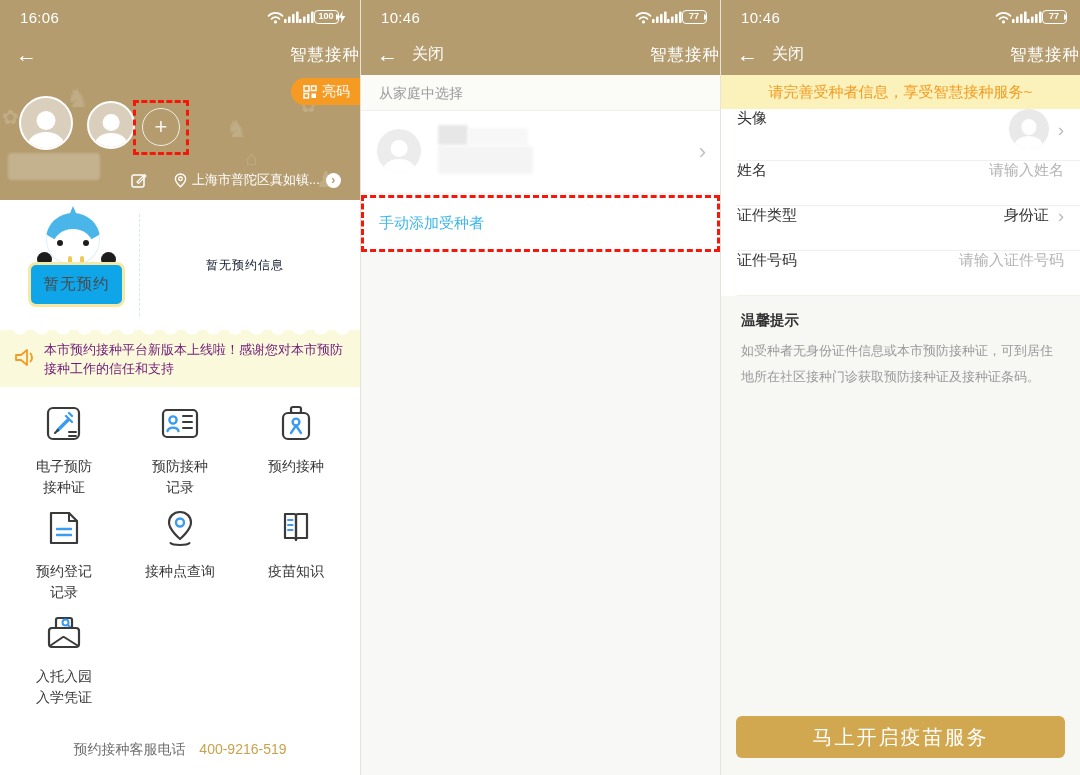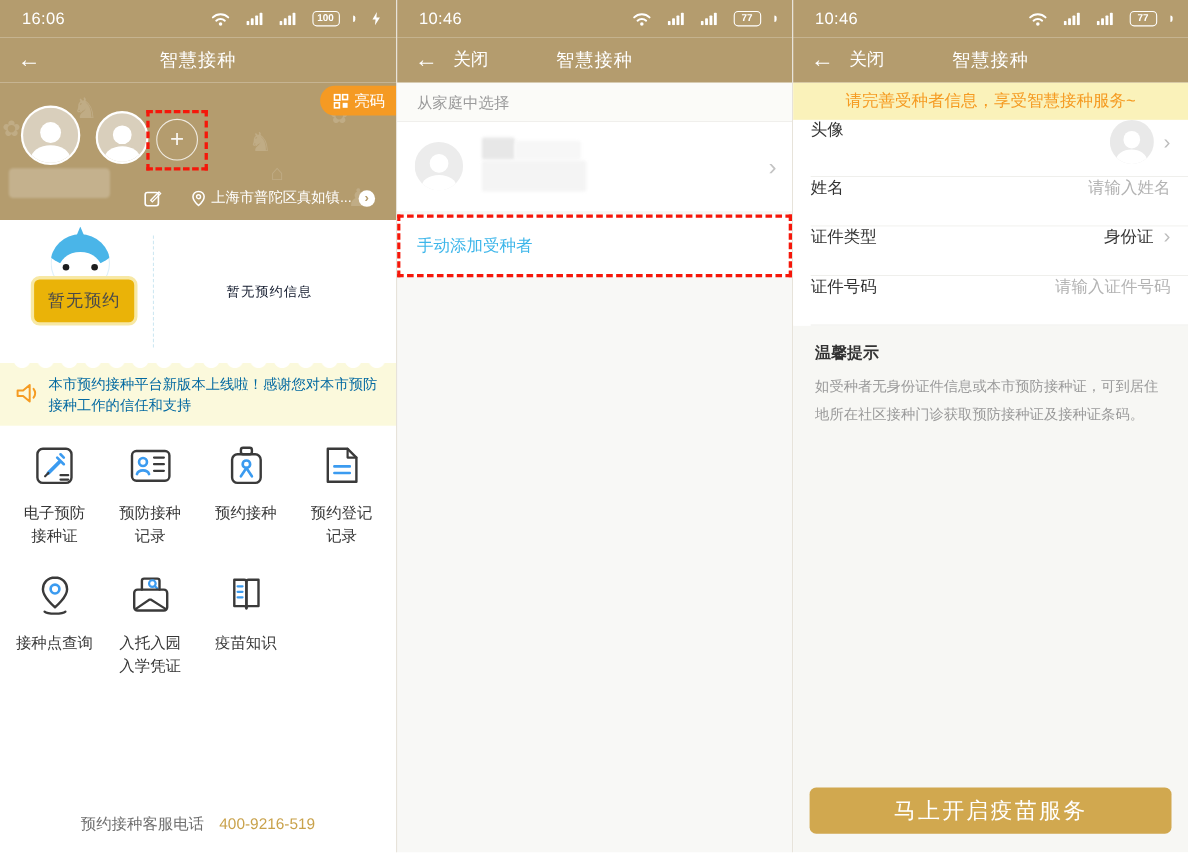--- a/index.html
+++ b/index.html
@@ -4,30 +4,30 @@
 <style>
   * { margin:0; padding:0; box-sizing:border-box; }
   html,body { font-family:"Liberation Sans","DejaVu Sans",sans-serif; background:#fff; }
   .stage { position:relative; width:1080px; height:775px; overflow:hidden; display:flex; }
   .panel { position:relative; width:360px; height:775px; background:#fff; overflow:hidden; flex:0 0 360px; }
   .panel + .panel { border-left:1px solid #e7e3da; }
 
   
   .statusbar { height:34px; background:#b49c6e; display:flex; align-items:center; padding:0 14px 0 20px; }
   .time { color:#fff; font-size:15px; font-weight:500; letter-spacing:.3px; }
-  .sicons { margin-left:auto; display:flex; align-items:center; gap:15px; }
+  .sicons { margin-left:auto; display:flex; align-items:center; gap:0; }
   .batt { min-width:25px; height:14px; border:1.5px solid #fff; border-radius:4px; color:#fff;
           font-size:9px; line-height:11px; text-align:center; padding:0 2px; font-weight:600; }
   .bnub { width:2.5px; height:6px; background:#fff; border-radius:0 2px 2px 0; margin-left:-3px; }
 
   
   .navbar { position:relative; height:41px; background:#b49c6e; display:flex; align-items:center; padding:0 16px; }
   .back { color:#fff; font-size:21px; line-height:1; cursor:default; }
   .close { color:#fff; font-size:16px; margin-left:14px; }
-  .ntitle { position:absolute; left:0; right:0; text-align:center; color:#fff; font-size:16.5px; font-weight:500; letter-spacing:1px; }
+  .ntitle { position:absolute; left:0; right:0; text-align:right; color:#fff; font-size:16.5px; font-weight:500; letter-spacing:1px; }
 
   
   .hero { position:relative; height:125px; background:#b49c6e; }
   .wm { position:absolute; color:rgba(255,255,255,.16); pointer-events:none; }
   .brighten { position:absolute; top:3px; right:0; height:27px; background:#f59a23; border-radius:14px 0 0 14px;
               color:#fff; font-size:14px; display:flex; align-items:center; gap:5px; padding:0 10px 0 12px; }
   .avatar-c { position:absolute; border-radius:50%; background:#f3f1ec; border:2px solid #fff; overflow:hidden; }
   .sil { position:relative; width:100%; height:100%; background:#e3e3e3; }
   .sil::before { content:""; position:absolute; left:50%; top:26%; width:38%; height:38%; transform:translateX(-50%);
                  background:#fff; border-radius:50%; }
@@ -49,37 +49,37 @@
   .pcard { position:relative; margin:0 10px; height:130px; background:#fff; border-radius:13px 13px 0 0; }
   .phead { position:absolute; left:36px; top:13px; width:54px; height:52px; background:#fff;
            border-radius:50% 50% 48% 48%; overflow:hidden; box-shadow:0 0 0 1px rgba(120,190,230,.25) inset; }
   .pcap { position:absolute; left:-6px; top:-14px; width:66px; height:44px; background:#4ab5e8; border-radius:50%; }
   .pface { position:absolute; left:7px; top:16px; width:40px; height:34px; background:#fff; border-radius:50% 50% 45% 45%; }
   .peye { position:absolute; top:27px; width:6px; height:6px; background:#1d1d1d; border-radius:50%; }
   .ptip { position:absolute; left:58px; top:6px; width:10px; height:12px; background:#4ab5e8;
           clip-path:polygon(50% 0,100% 100%,0 100%); }
   .flip { position:absolute; top:52px; width:15px; height:15px; background:#1d1d1d; border-radius:50%; }
   .beak { position:absolute; top:56px; width:4px; height:11px; background:#f0c75a; border-radius:2px; }
-  .psign { position:absolute; left:18px; top:51px; width:97px; height:45px; background:#eab308;
+  .psign { position:absolute; left:18px; top:62px; width:97px; height:45px; background:#0ea5e9;
            border:3px solid #f7e8a4; border-radius:8px; display:flex; align-items:center; justify-content:center;
            font-size:15.5px; color:#4a4a4a; letter-spacing:1px; }
   .cdivider { position:absolute; left:129px; top:14px; bottom:14px; border-left:1px dashed #cfe8f2; }
   .cempty { position:absolute; left:130px; right:0; top:0; bottom:0; display:flex; align-items:center;
             justify-content:center; color:#0f172a; font-size:12px; letter-spacing:1px; }
 
   
   .notice { position:relative; height:57px; background:#fbf9dc; padding:10px 8px 0 44px; }
   .notice::before { content:""; position:absolute; top:0; left:10px; right:10px; height:8px;
                     background-image:radial-gradient(circle 8px at 10px -3px, #fff 7.2px, transparent 8px);
                     background-size:21.5px 10px; background-repeat:repeat-x; }
-  .ntext { color:#0369a1; font-size:13px; line-height:19px; }
+  .ntext { color:#701a75; font-size:13px; line-height:19px; }
   .spk { position:absolute; left:14px; top:17px; }
 
   
-  .grid { margin-top:14px; padding:0 6px; display:grid; grid-template-columns:repeat(4,1fr); row-gap:21px;
+  .grid { margin-top:14px; padding:0 6px; display:grid; grid-template-columns:repeat(3,1fr); row-gap:8px;
           justify-items:center; }
   .gitem { text-align:center; width:82px; }
   .gitem svg { display:block; margin:0 auto; }
   .glabel { margin-top:11px; font-size:14px; color:#383838; line-height:21px; }
 
   .p1footer { position:absolute; bottom:16px; left:0; right:0; text-align:center; font-size:14px; color:#6e6e6e; }
   .p1footer .phone { color:#c9a24b; margin-left:10px; }
 
   
   .p2body { background:#f8f8f6; height:100%; }
@@ -275,40 +275,40 @@
             <circle class="icb" cx="22" cy="16.5" r="4"></circle>
             <path class="ic" style="stroke-width:2" d="M12.5 37 C15 39.5 29 39.5 31.5 37"></path>
           </svg>
         <div class="glabel">
             <div>接种点查询</div>
             <div></div>
           </div>
       </div>
       <div class="gitem">
         <svg width="46" height="44" viewBox="0 0 44 44">
+            <path class="ic" d="M11 8 H20 A2 2 0 0 1 22 10 V34 A2 2 0 0 0 20 32 H11 Z"></path>
+            <path class="ic" d="M33 8 H24 A2 2 0 0 0 22 10 V34 A2 2 0 0 1 24 32 H33 Z"></path>
+            <path class="icb" style="stroke-width:2" d="M14 14 h4.5 M14 19 h4.5 M14 24 h4.5"></path>
+          </svg>
+        <div class="glabel">
+            <div>疫苗知识</div>
+            <div></div>
+          </div>
+      </div>
+      <div class="gitem">
+        <svg width="46" height="44" viewBox="0 0 44 44">
             <path class="ic" d="M14 17 V9 A2 2 0 0 1 16 7 H28 A2 2 0 0 1 30 9 V17"></path>
             <circle class="icb" style="stroke-width:2" cx="23.5" cy="11.5" r="3"></circle>
             <path class="icb" style="stroke-width:2" d="M25.7 13.7 L28 16"></path>
             <rect class="ic" x="7" y="17" width="30" height="19" rx="3"></rect>
             <path class="ic" style="stroke-width:2" d="M8.5 34.5 L21 26 L22 26 L35.5 34.5"></path>
           </svg>
         <div class="glabel">
             <div>入托入园</div>
             <div>入学凭证</div>
-          </div>
-      </div>
-      <div class="gitem">
-        <svg width="46" height="44" viewBox="0 0 44 44">
-            <path class="ic" d="M11 8 H20 A2 2 0 0 1 22 10 V34 A2 2 0 0 0 20 32 H11 Z"></path>
-            <path class="ic" d="M33 8 H24 A2 2 0 0 0 22 10 V34 A2 2 0 0 1 24 32 H33 Z"></path>
-            <path class="icb" style="stroke-width:2" d="M14 14 h4.5 M14 19 h4.5 M14 24 h4.5"></path>
-          </svg>
-        <div class="glabel">
-            <div>疫苗知识</div>
-            <div></div>
           </div>
       </div>
     </div>
 
     <div class="p1footer">
       <span>预约接种客服电话</span>
       <span class="phone">400-9216-519</span>
     </div>
   </section>
 

